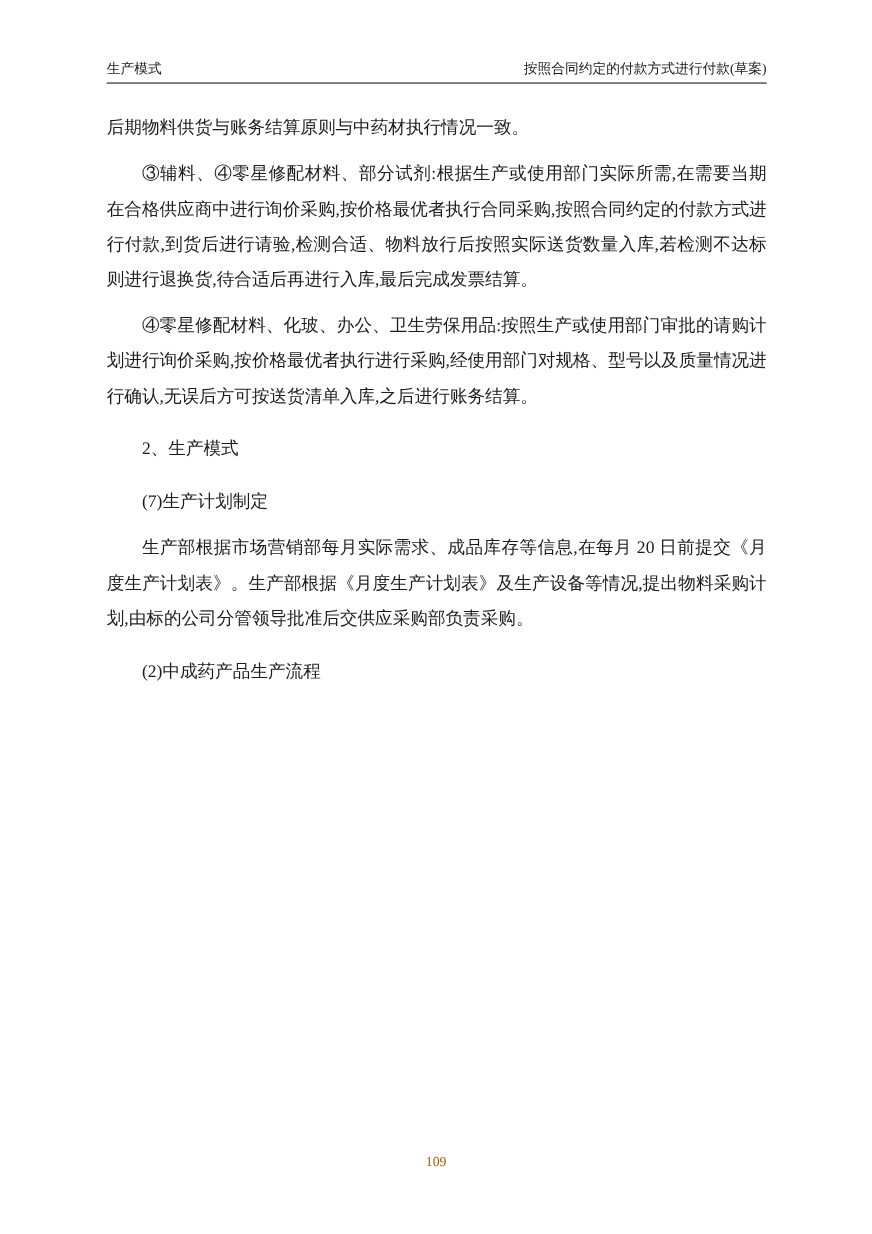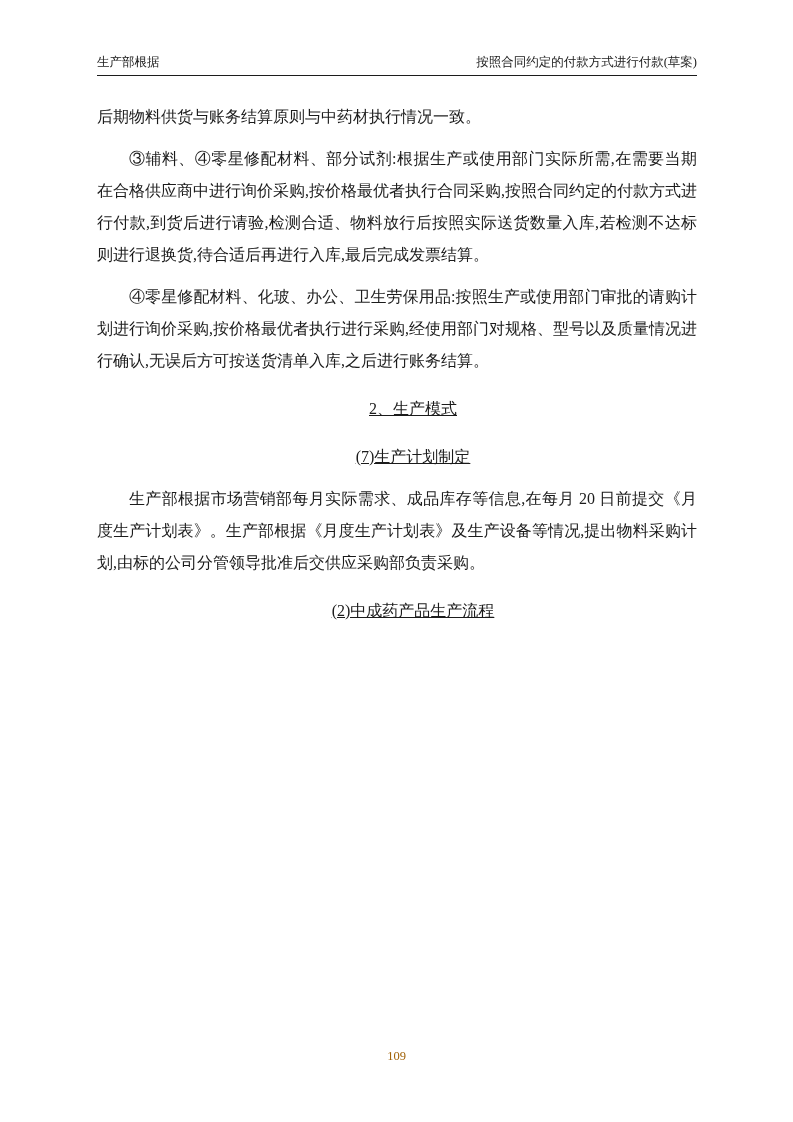--- a/index.html
+++ b/index.html
@@ -42,41 +42,40 @@
     text-justify: inter-ideograph;
   }
   .para {
     margin: 0 0 10px 0;
   }
   .para.indent {
     text-indent: 2em;
   }
   .para.heading {
     margin-top: 16px;
-    text-align: center;
-    text-decoration: underline;
+    text-align: left;
   }
   .page-footer {
     position: absolute;
     left: 0;
     right: 0;
     bottom: 58px;
     text-align: center;
     font-size: 12.5px;
     line-height: 16px;
     color: #a16207;
   }
 </style>
 </head>
 <body>
 
 <div class="page">
 
   <div class="page-header">
-    <span class="hdr-left">生产部根据</span>
+    <span class="hdr-left">生产模式</span>
     <span class="hdr-right">按照合同约定的付款方式进行付款(草案)</span>
   </div>
 
   <div class="content">
     <p class="para">后期物料供货与账务结算原则与中药材执行情况一致。</p>
 
     <p class="para indent">③辅料、④零星修配材料、部分试剂:根据生产或使用部门实际所需,在需要当期在合格供应商中进行询价采购,按价格最优者执行合同采购,按照合同约定的付款方式进行付款,到货后进行请验,检测合适、物料放行后按照实际送货数量入库,若检测不达标则进行退换货,待合适后再进行入库,最后完成发票结算。</p>
 
     <p class="para indent">④零星修配材料、化玻、办公、卫生劳保用品:按照生产或使用部门审批的请购计划进行询价采购,按价格最优者执行进行采购,经使用部门对规格、型号以及质量情况进行确认,无误后方可按送货清单入库,之后进行账务结算。</p>
 

